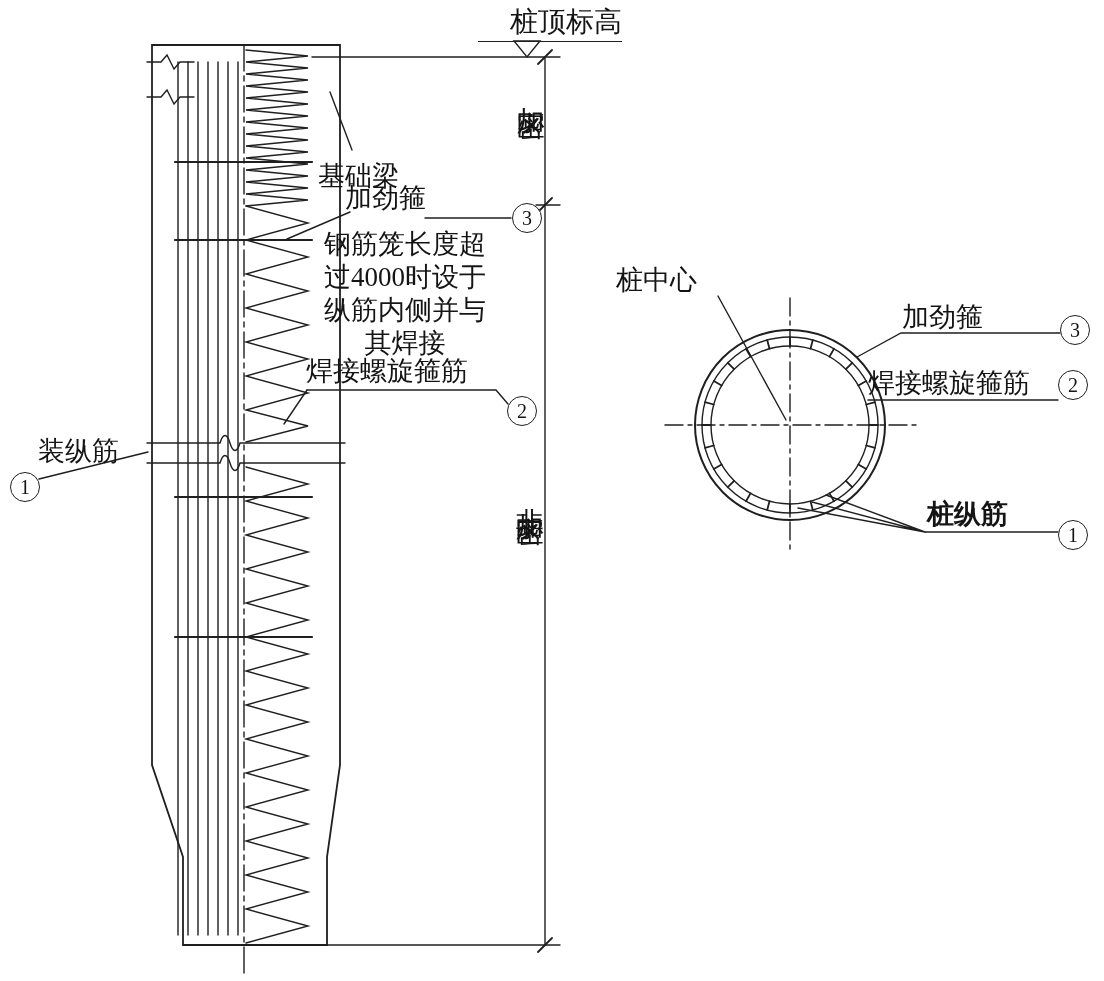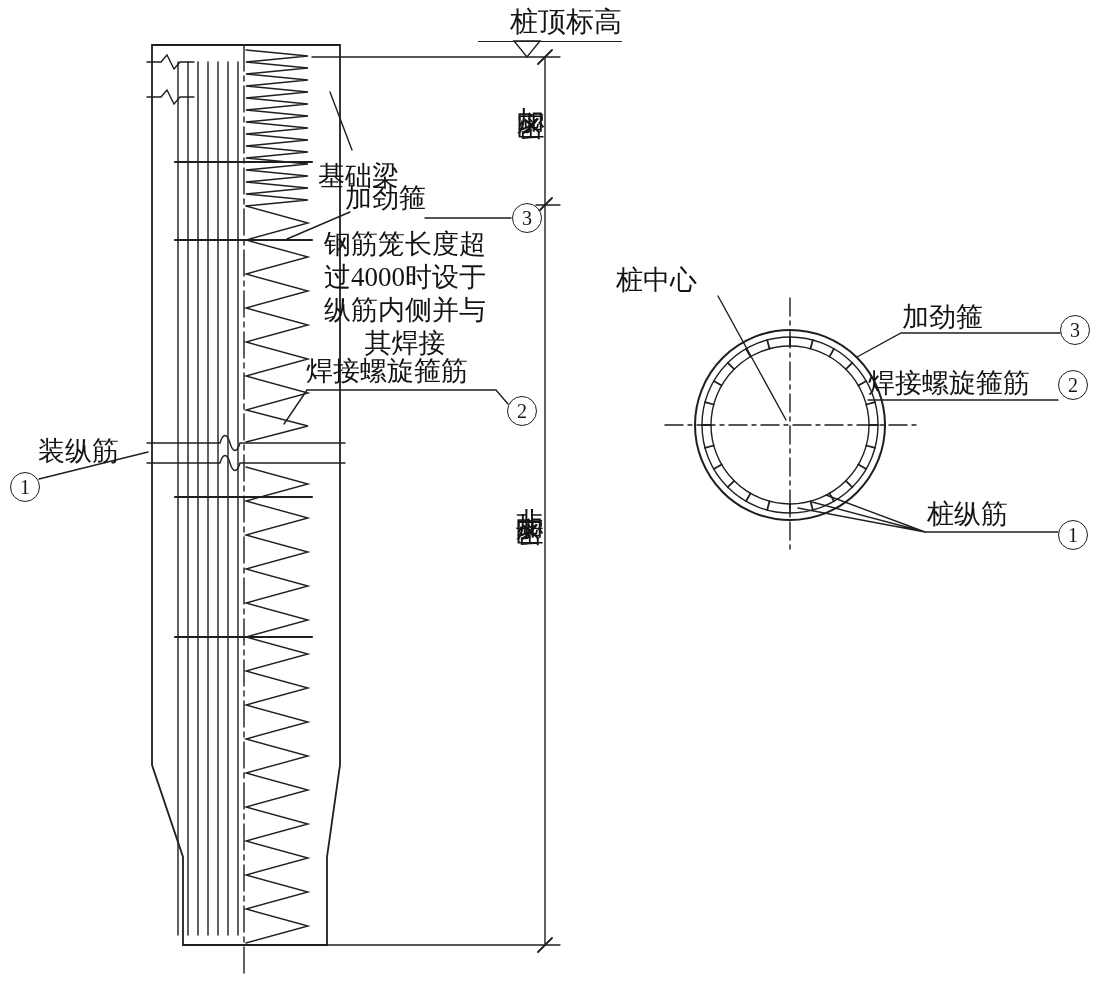--- a/index.html
+++ b/index.html
@@ -109,21 +109,21 @@
   <div class="lbl" style="left:306px;top:356px;">焊接螺旋箍筋</div>
 
   <div class="lbl" style="left:38px;top:436px;">装纵筋</div>
 
   <div class="lbl" style="left:616px;top:265px;">桩中心</div>
 
   <div class="lbl" style="left:902px;top:302px;">加劲箍</div>
 
   <div class="lbl" style="left:868px;top:368px;">焊接螺旋箍筋</div>
 
-  <div class="lbl" style="left:927px;top:499px;">桩纵筋</div>
+  <div class="lbl" style="left:927px;top:499px;font-weight:bold;">桩纵筋</div>
 
   <div class="callout" style="left:512px;top:203px;">3</div>
   <div class="callout" style="left:507px;top:396px;">2</div>
   <div class="callout" style="left:10px;top:472px;">1</div>
 
   <div class="callout" style="left:1060px;top:315px;">3</div>
   <div class="callout" style="left:1058px;top:370px;">2</div>
   <div class="callout" style="left:1058px;top:520px;">1</div>
 
 </div>

